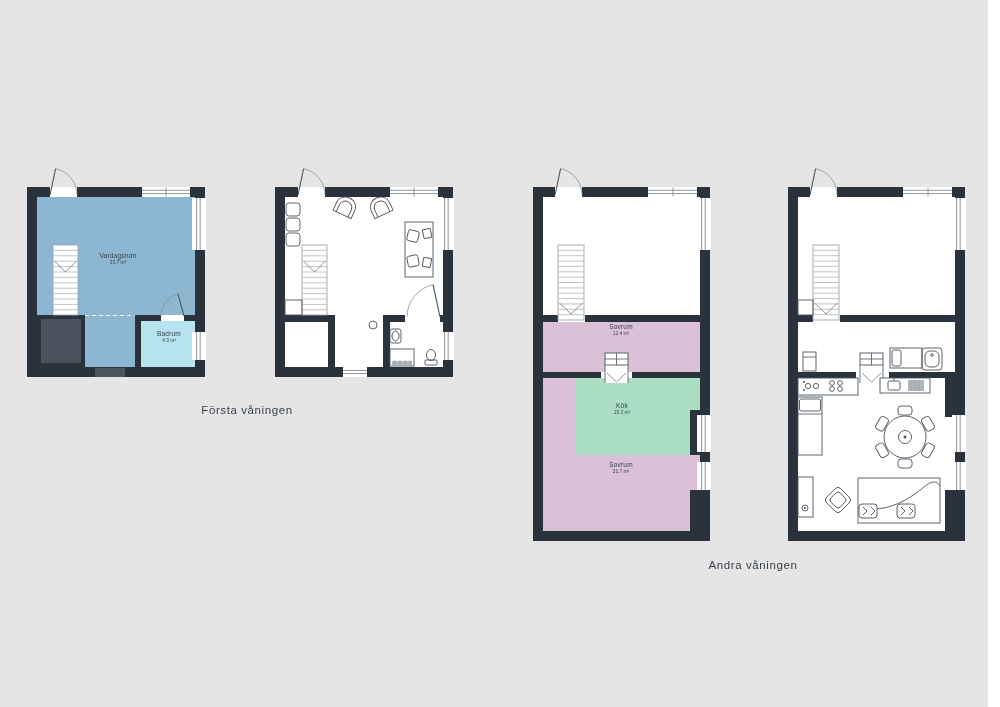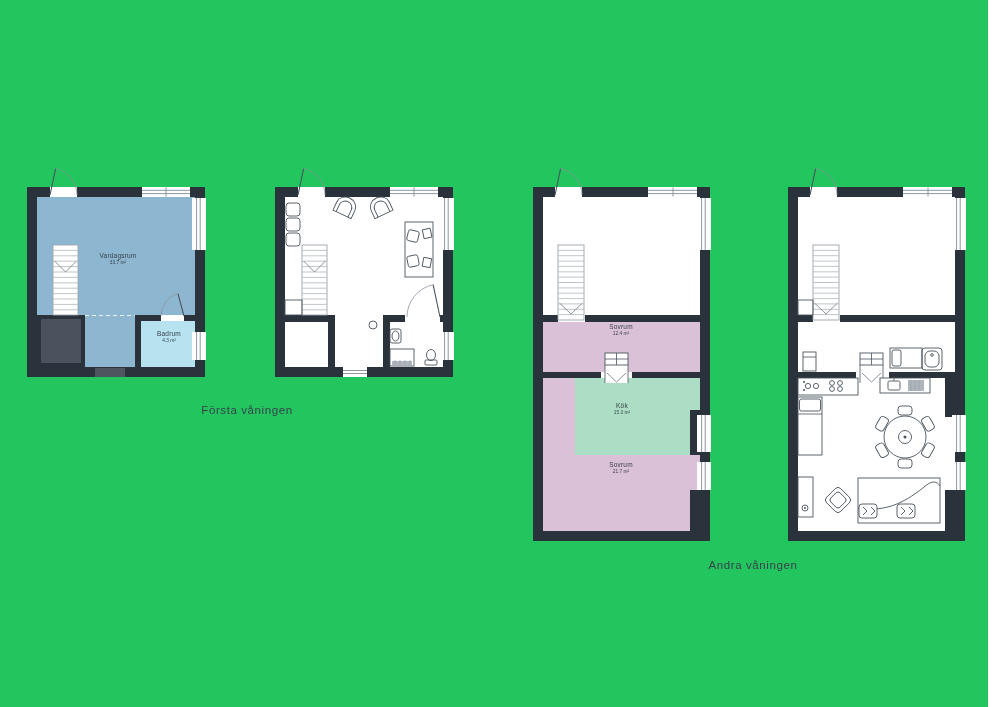--- a/index.html
+++ b/index.html
@@ -1,16 +1,16 @@
 <!DOCTYPE html>
 <html><head>
 <meta charset="utf-8">
 <style>
   html,body{margin:0;padding:0;background:#fff;}
-  .canvas{position:relative;width:988px;height:707px;background:#22c55e;overflow:hidden;
+  .canvas{position:relative;width:988px;height:707px;background:#e5e5e5;overflow:hidden;
           font-family:"Liberation Sans",sans-serif;}
   svg.plan{position:absolute;}
   .room-label{position:absolute;transform:translateX(-50%);text-align:center;color:#39424C;}
   .rn{font-size:6.5px;line-height:8px;letter-spacing:.2px;white-space:nowrap;}
   .ra{font-size:4.8px;line-height:6px;white-space:nowrap;}
   .caption{position:absolute;transform:translateX(-50%);font-size:11.5px;letter-spacing:.6px;
            color:#39424C;white-space:nowrap;}
   
   .f{fill:#fff;stroke:#4A545E;stroke-width:.9;}
   .fn{fill:none;stroke:#4A545E;stroke-width:.9;}

